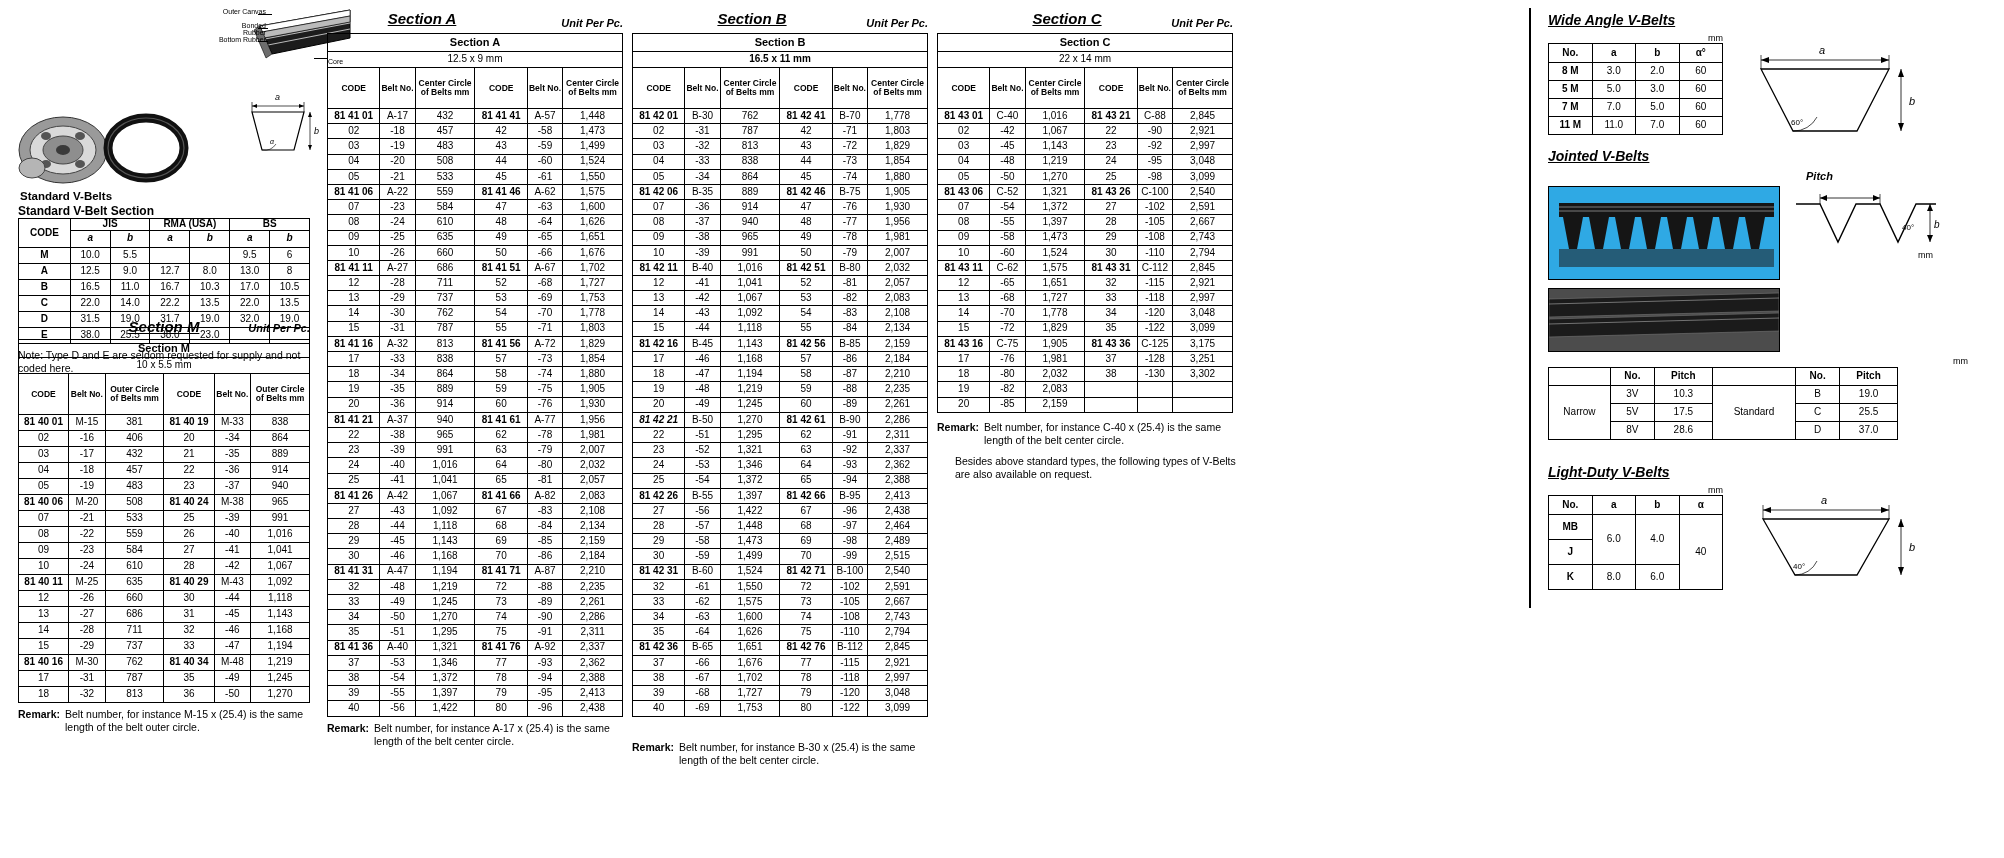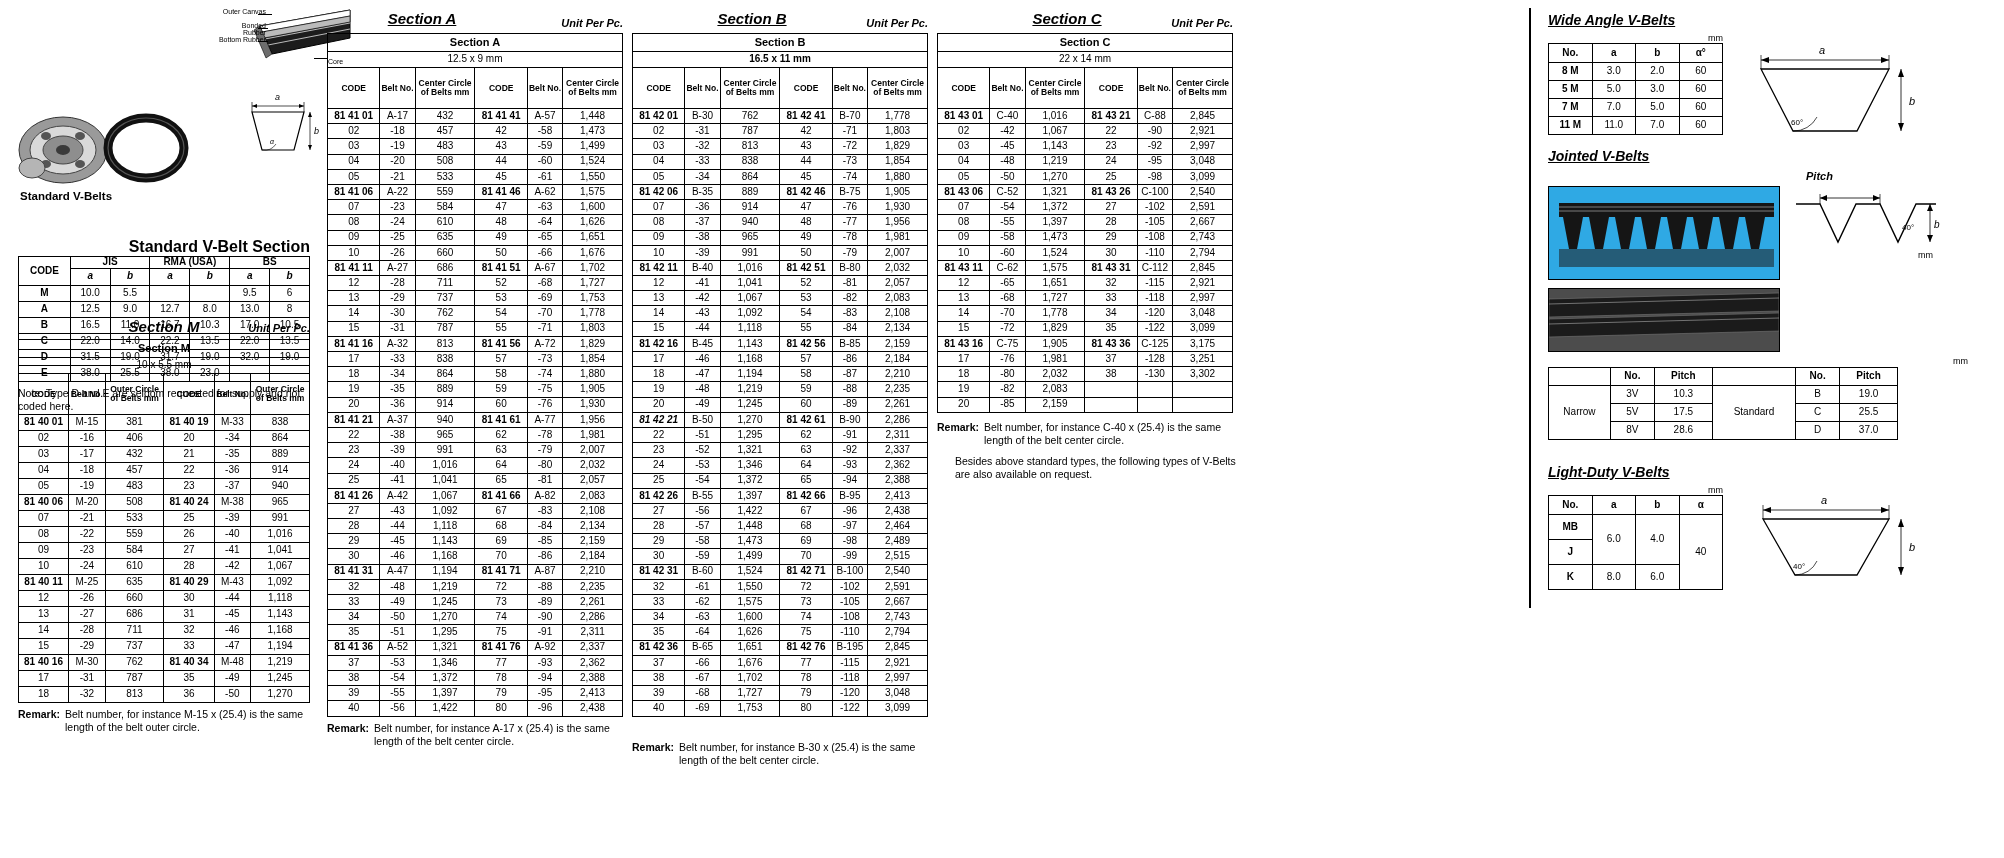--- a/index.html
+++ b/index.html
@@ -100,21 +100,21 @@
       <polygon points="78,24 76,29 80,29" fill="#000"></polygon>
       <polygon points="78,62 76,57 80,57" fill="#000"></polygon>
       <path d="M30,62 A14,14 0 0,0 44,56" fill="none" stroke="#000" stroke-width="0.6"></path>
       <text x="43" y="12" font-size="9" font-family="Liberation Sans" font-style="italic">a</text>
       <text x="82" y="46" font-size="9" font-family="Liberation Sans" font-style="italic">b</text>
       <text x="38" y="56" font-size="7" font-family="Liberation Sans" font-style="italic">α</text>
     </svg>
   </div>
 
   <div style="position:absolute;left:18px;top:204px;">
-    <div style="text-align:right;font-size:16px;font-weight:bold;margin-top:34px;">Standard V-Belt Section</div>
+    <div style="text-align:left;font-size:12px;font-weight:bold;">Standard V-Belt Section</div>
     <table class="tbl" id="t-std" style="width: 292px;">
         <tbody>
           <tr>
             <th rowspan="2" style="width:52px;height:26px;">CODE</th>
             <th colspan="2" style="width:80px;">JIS</th>
             <th colspan="2" style="width:80px;">RMA (USA)</th>
             <th colspan="2" style="width:80px;">BS</th>
           </tr>
           <tr>
             <th style="width:40px;height:16px;font-style:italic;">a</th>
@@ -650,21 +650,21 @@
           <tr>
             <td style="height:14.2px;font-weight:normal;">35</td>
             <td>-51</td>
             <td>1,295</td>
             <td style="font-weight:normal;">75</td>
             <td>-91</td>
             <td>2,311</td>
           </tr>
           <tr class="sep-row">
             <td style="height:14.2px;font-weight:bold;">81 41 36</td>
-            <td>A-52</td>
+            <td>A-40</td>
             <td>1,321</td>
             <td style="font-weight:bold;">81 41 76</td>
             <td>A-92</td>
             <td>2,337</td>
           </tr>
           <tr>
             <td style="height:14.2px;font-weight:normal;">37</td>
             <td>-53</td>
             <td>1,346</td>
             <td style="font-weight:normal;">77</td>
@@ -1000,21 +1000,21 @@
             <td>1,626</td>
             <td style="font-weight:normal;">75</td>
             <td>-110</td>
             <td>2,794</td>
           </tr>
           <tr class="sep-row">
             <td style="height:14.2px;font-weight:bold;">81 42 36</td>
             <td>B-65</td>
             <td>1,651</td>
             <td style="font-weight:bold;">81 42 76</td>
-            <td>B-195</td>
+            <td>B-112</td>
             <td>2,845</td>
           </tr>
           <tr>
             <td style="height:14.2px;font-weight:normal;">37</td>
             <td>-66</td>
             <td>1,676</td>
             <td style="font-weight:normal;">77</td>
             <td>-115</td>
             <td>2,921</td>
           </tr>

